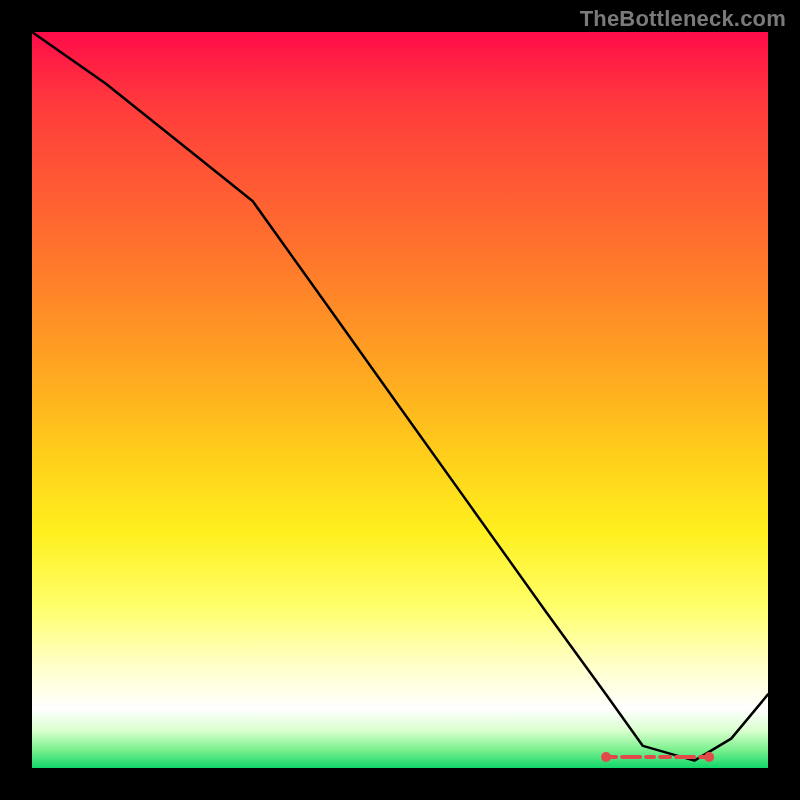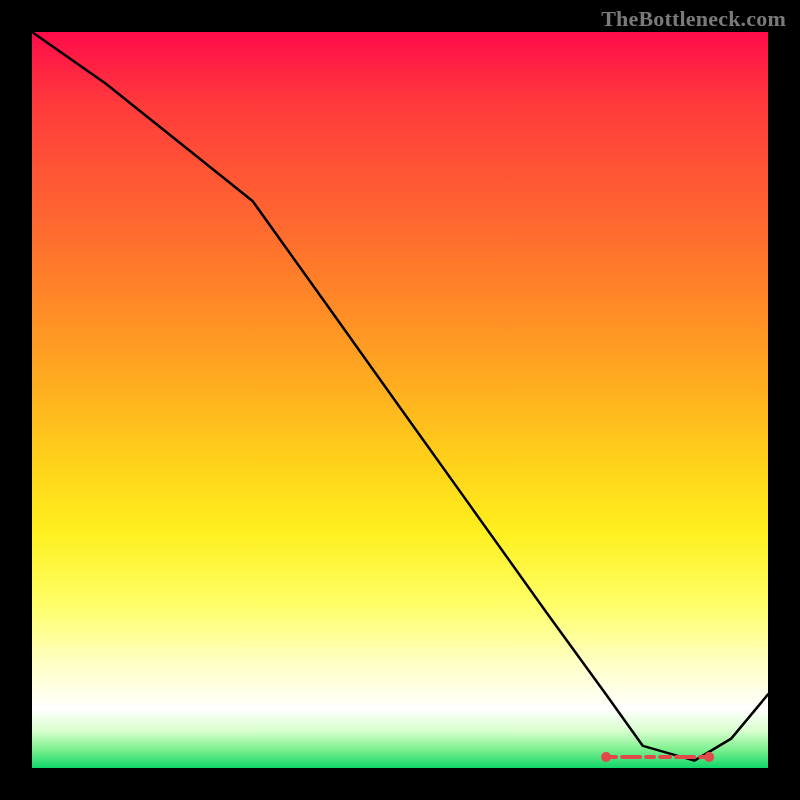--- a/index.html
+++ b/index.html
@@ -18,21 +18,20 @@
   }
   .watermark {
     position: absolute;
     top: 6px;
     right: 14px;
     color: #7a7a7a;
     font-size: 22px;
     font-weight: 600;
     letter-spacing: 0.2px;
     user-select: none;
-    font-family: Liberation Serif, serif;
   }
   .plot-frame {
     position: absolute;
     left: 32px;
     top: 32px;
     width: 736px;
     height: 736px;
     box-sizing: border-box;
   }
   .gradient-bg {

